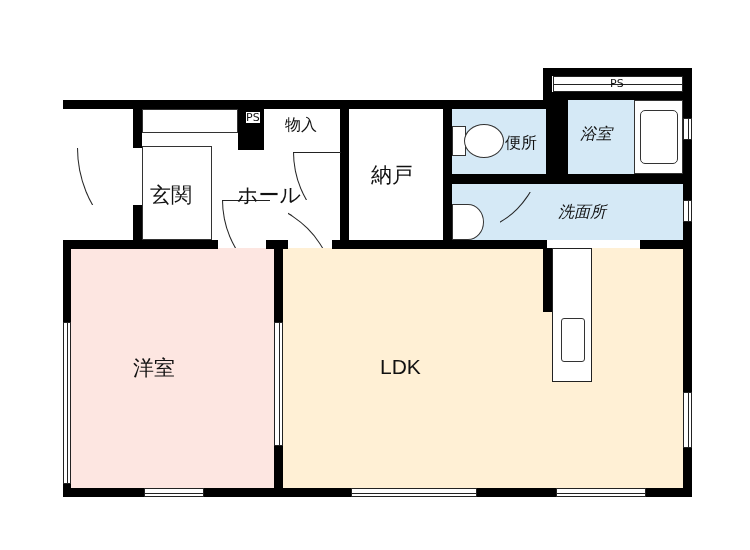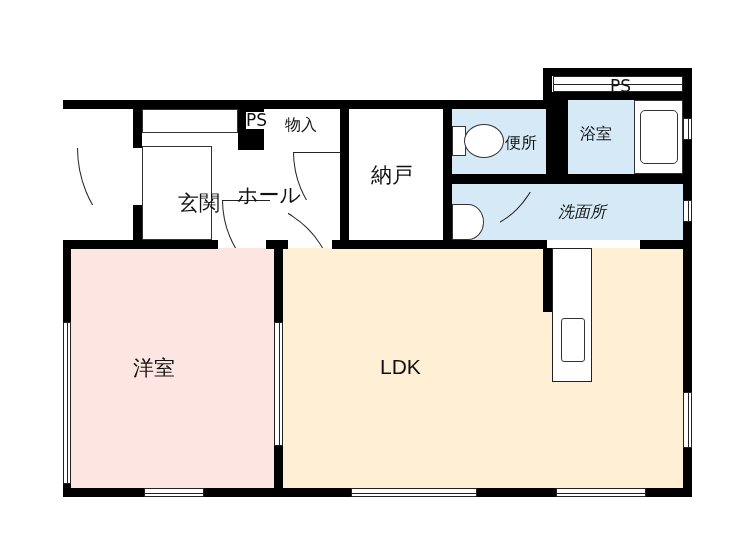--- a/index.html
+++ b/index.html
@@ -3,21 +3,21 @@
 <meta charset="utf-8">
 <style>
   * { box-sizing: border-box; margin: 0; padding: 0; }
   html, body { width: 750px; height: 550px; background: #ffffff; overflow: hidden; }
   body { position: relative; font-family: "DejaVu Sans", sans-serif; color: #111; }
   .abs { position: absolute; }
   .wall { position: absolute; background: #000; }
   .room { position: absolute; }
   .label { position: absolute; font-size: 21px; line-height: 1; white-space: nowrap; color: #111; }
   .label.sm { font-size: 16px; }
-  .label.xs { font-size: 17px; }
+  .label.xs { font-size: 11px; }
   .win { position: absolute; background: #fff; border: 1px solid #222; }
   .win::after { content: ""; position: absolute; background: #222; }
   .win.h::after { left: 0; right: 0; top: 50%; height: 1px; }
   .win.v::after { top: 0; bottom: 0; left: 50%; width: 1px; }
   .door-arc { position: absolute; border: 1px solid #222; background: transparent; }
 </style>
 </head>
 <body>
 
 <div class="room" style="left:70px;top:248px;width:204px;height:240px;background:#fde6e1;"></div>
@@ -83,20 +83,20 @@
 <div class="abs" style="left:640px;top:110px;width:38px;height:54px;border:1px solid #333;border-radius:5px;"></div>
 <div class="abs" style="left:452px;top:204px;width:32px;height:36px;background:#fff;border:1px solid #333;border-radius:0 50% 50% 0;"></div>
 <div class="abs" style="left:552px;top:248px;width:40px;height:134px;background:#fff;border:1px solid #222;"></div>
 <div class="abs" style="left:561px;top:318px;width:24px;height:44px;border:1px solid #333;border-radius:3px;"></div>
 <div class="abs" style="left:142px;top:109px;width:96px;height:24px;background:#fff;border:1px solid #333;"></div>
 <div class="abs" style="left:142px;top:146px;width:70px;height:94px;border:1px solid #333;"></div>
 
 <div class="label sm" style="left:285px;top:117px;">物入</div>
 <div class="label xs" style="left:246px;top:112px;background:#fff;">PS</div>
 <div class="label xs" style="left:610px;top:78px;">PS</div>
-<div class="label" style="left:150px;top:193px;margin-left:28px;">玄関</div>
+<div class="label" style="left:150px;top:185px;">玄関</div>
 <div class="label" style="left:237px;top:185px;text-align:center;">ホール</div>
 <div class="label" style="left:371px;top:165px;">納戸</div>
 <div class="label sm" style="left:505px;top:135px;">便所</div>
-<div class="label sm" style="left:580px;top:126px;">浴室</div>
+<div class="label sm" style="left:580px;top:126px;font-style:italic;">浴室</div>
 <div class="label sm" style="left:558px;top:204px;font-style:italic;">洗面所</div>
 <div class="label" style="left:133px;top:358px;">洋室</div>
 <div class="label" style="left:380px;top:356px;font-family:'Liberation Sans',sans-serif;">LDK</div>
 
 </body></html>

